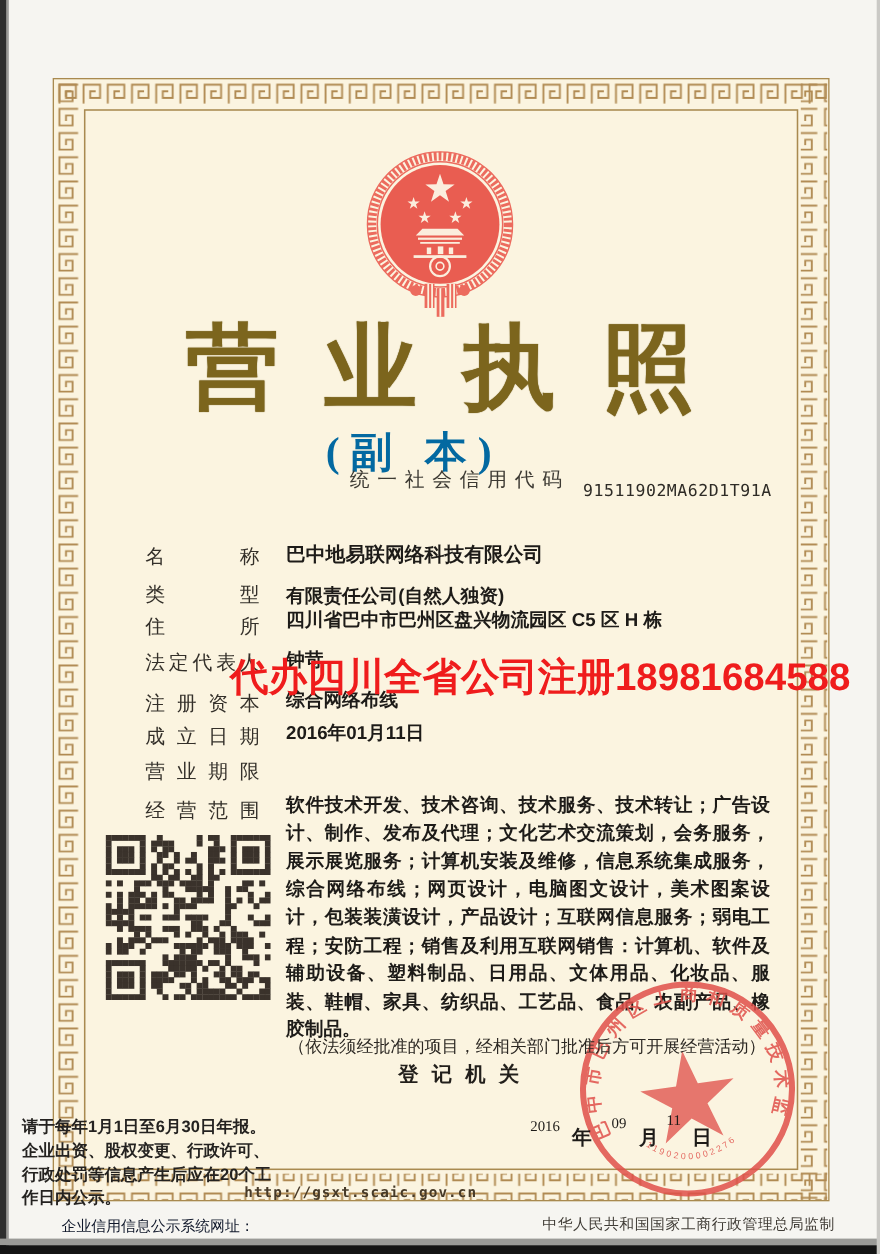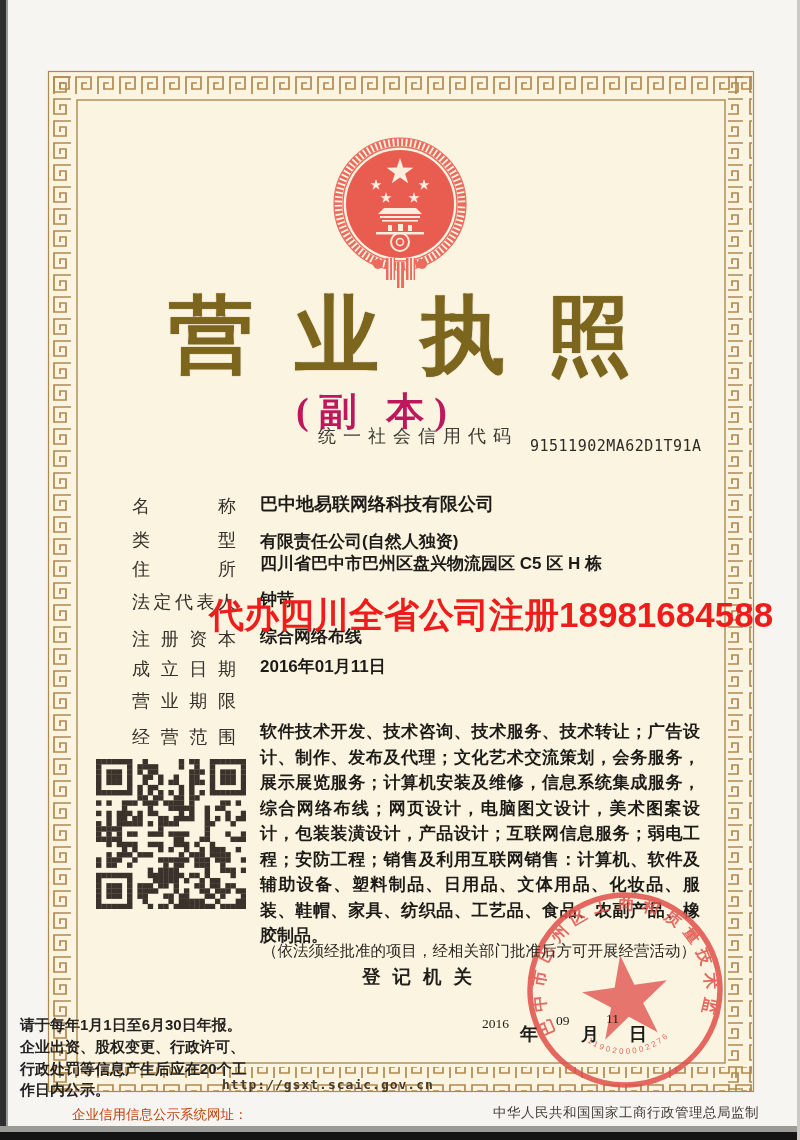--- a/index.html
+++ b/index.html
@@ -23,21 +23,21 @@
   .title{
     left:0;top:288px;width:800px;text-align:center;z-index:3;
     font-family:"Liberation Serif","DejaVu Serif",serif;
     font-size:84px;font-weight:700;color:#7c651d;
     letter-spacing:42px;text-indent:42px;line-height:96px;
     text-shadow:0 0 1px #6b5616;
   }
   .subtitle{
     left:0;top:386px;width:743px;text-align:center;z-index:3;
     font-family:"Liberation Serif","DejaVu Serif",serif;
-    font-size:38px;font-weight:700;color:#be185d;letter-spacing:10px;text-indent:10px;
+    font-size:38px;font-weight:700;color:#0369a1;letter-spacing:10px;text-indent:10px;
   }
   .credit-label{
     left:318px;top:424px;z-index:3;
     font-family:"Liberation Serif","DejaVu Serif",serif;
     font-size:18px;color:#3d3a33;letter-spacing:7px;
   }
   .credit-code{
     left:530px;top:437px;z-index:3;
     font-family:"DejaVu Sans Mono","Liberation Mono",monospace;
     font-size:15px;color:#2e2b26;letter-spacing:0.5px;
@@ -78,23 +78,23 @@
   .date-part{z-index:6;font-family:"Liberation Serif","DejaVu Serif",serif;color:#1d1b18;}
   .date-num{font-size:13.5px;}
   .date-unit{font-size:18px;font-weight:600;}
   .stamp{left:525px;top:890px;width:200px;height:200px;z-index:5;transform:rotate(-8deg);opacity:0.85;}
   
   .notice{
     left:20px;top:1014px;width:260px;z-index:6;
     font-size:15px;font-weight:700;color:#242220;line-height:21.8px;
   }
   .sys-label{
-    left:72px;top:1106px;z-index:6;
+    left:56px;top:1106px;z-index:6;
     font-family:Liberation Sans, sans-serif;
-    font-size:13.5px;color:#c2410c;
+    font-size:13.5px;color:#0f172a;
   }
   .sys-url{
     left:222px;top:1077px;z-index:6;
     font-family:"DejaVu Sans Mono","Liberation Mono",monospace;
     font-size:13px;font-weight:700;color:#473a28;letter-spacing:1px;
   }
   .supervisor{
     left:493px;top:1104px;z-index:6;
     font-family:"Liberation Serif","DejaVu Serif",serif;
     font-size:13.5px;color:#403c36;letter-spacing:0.5px;

